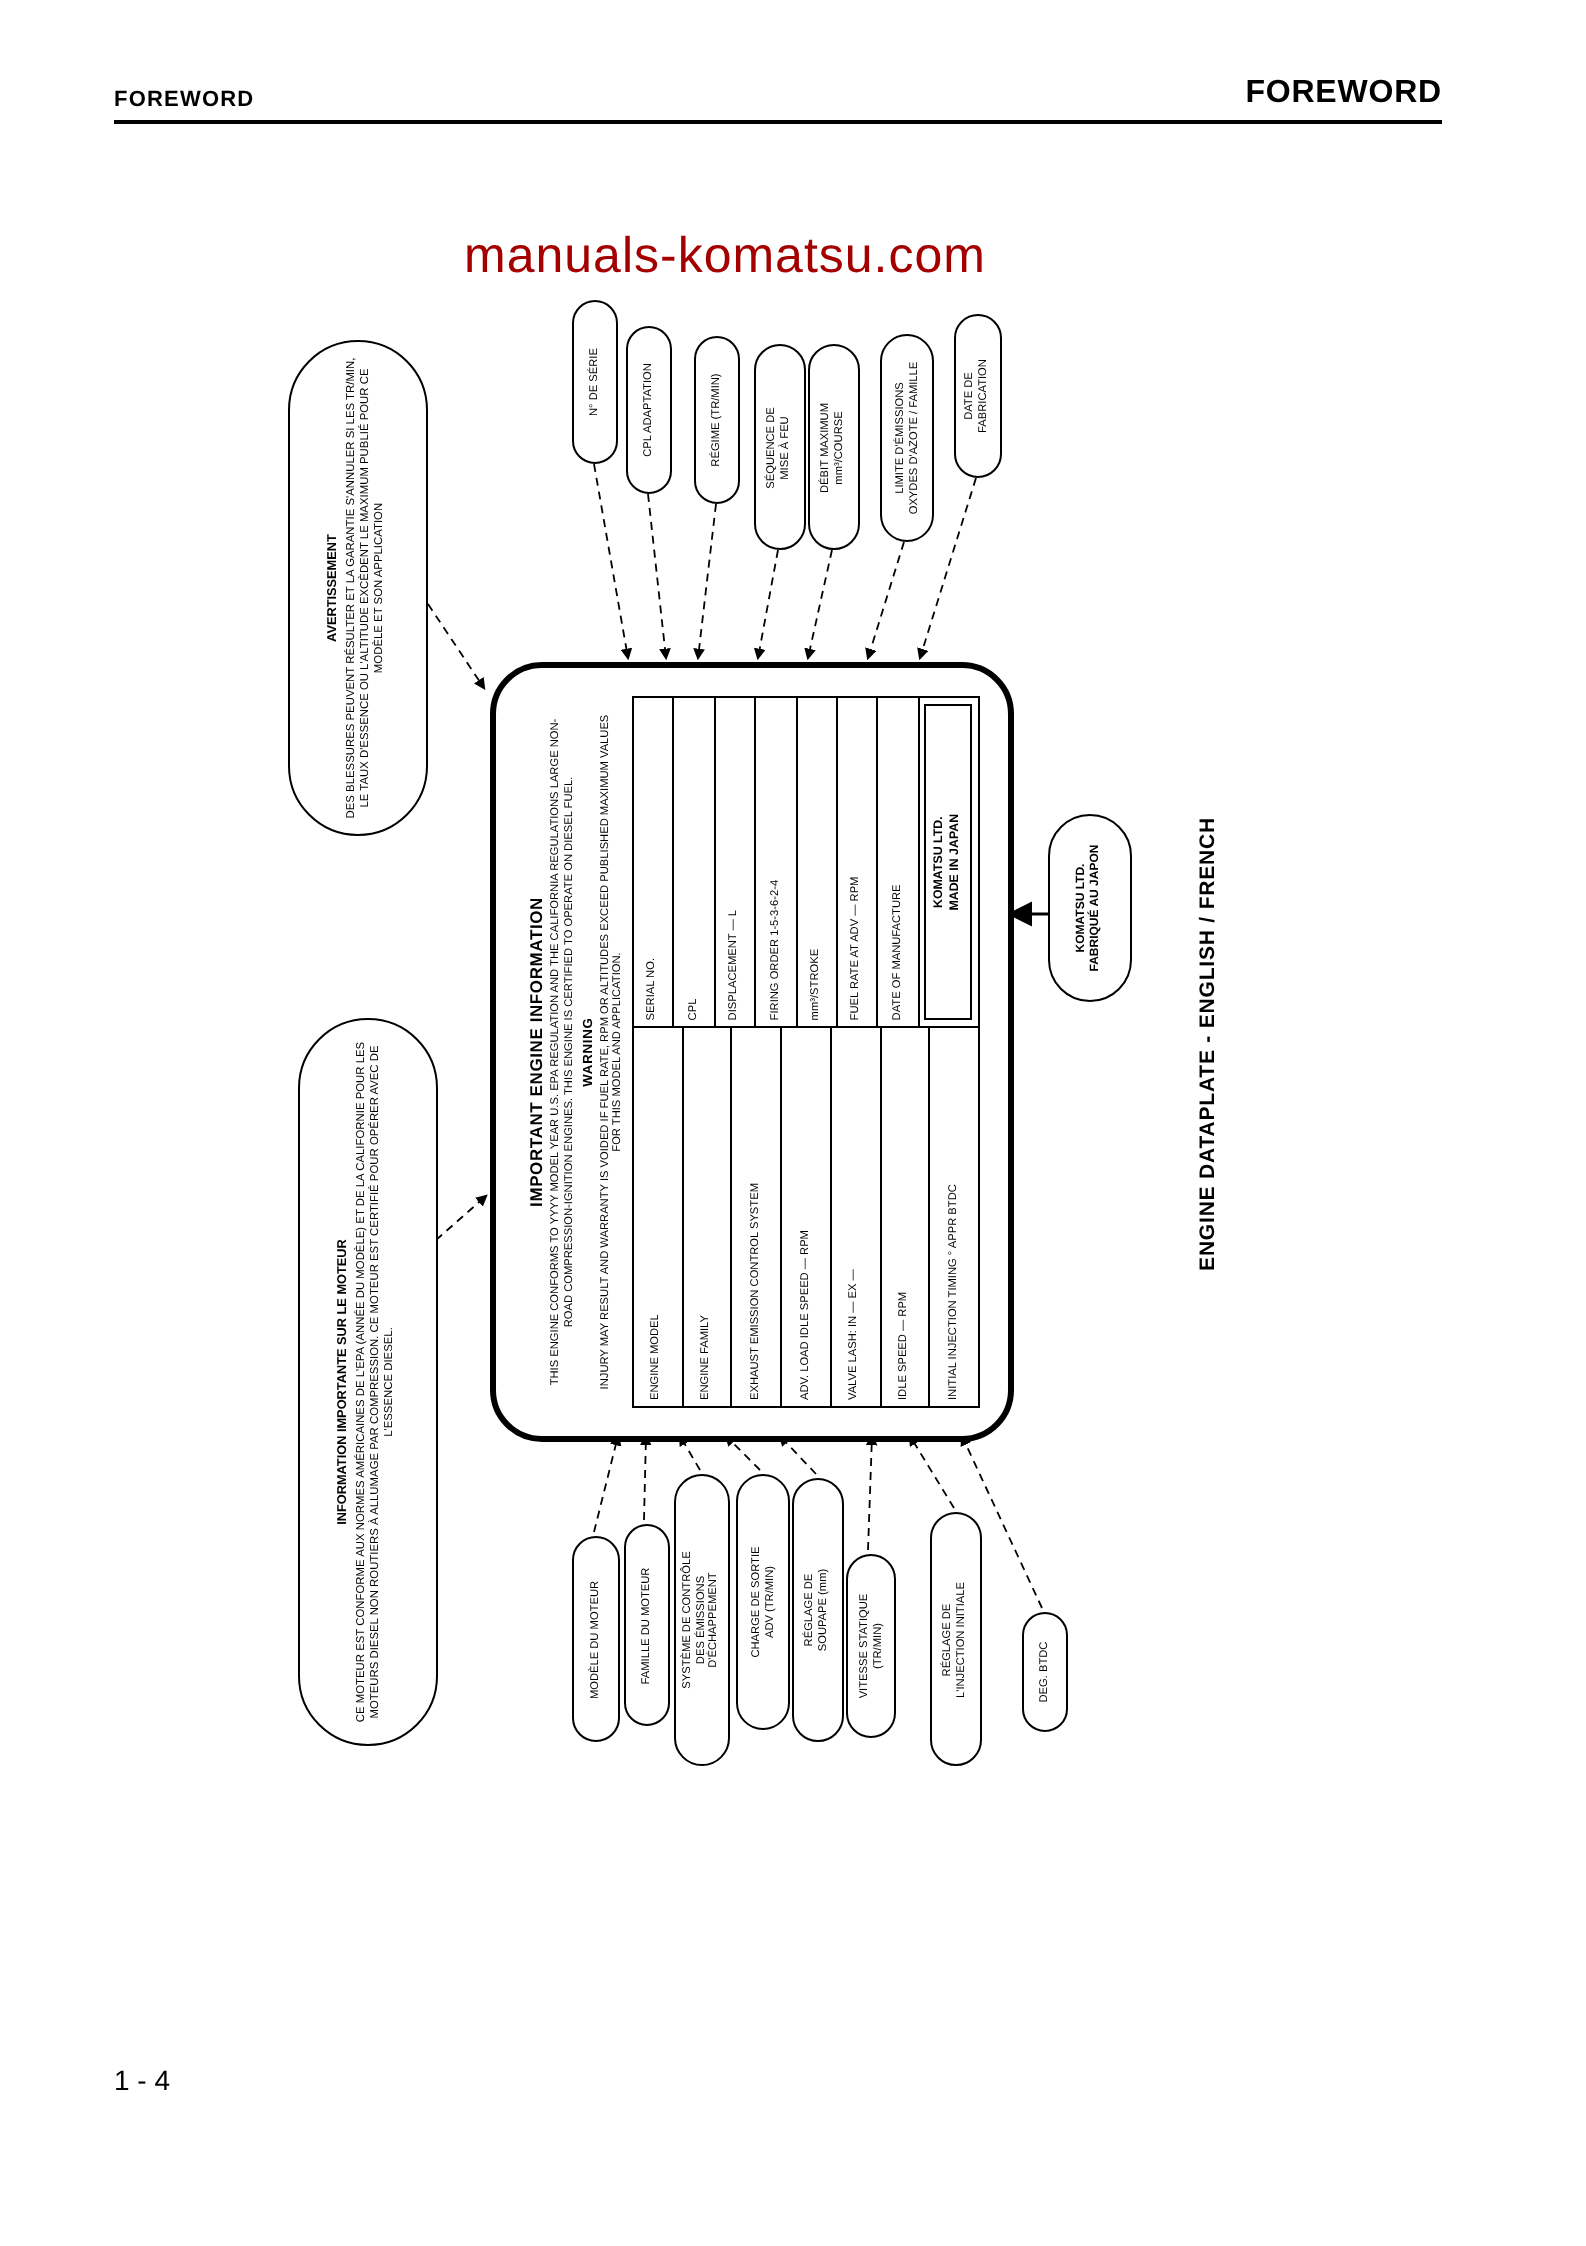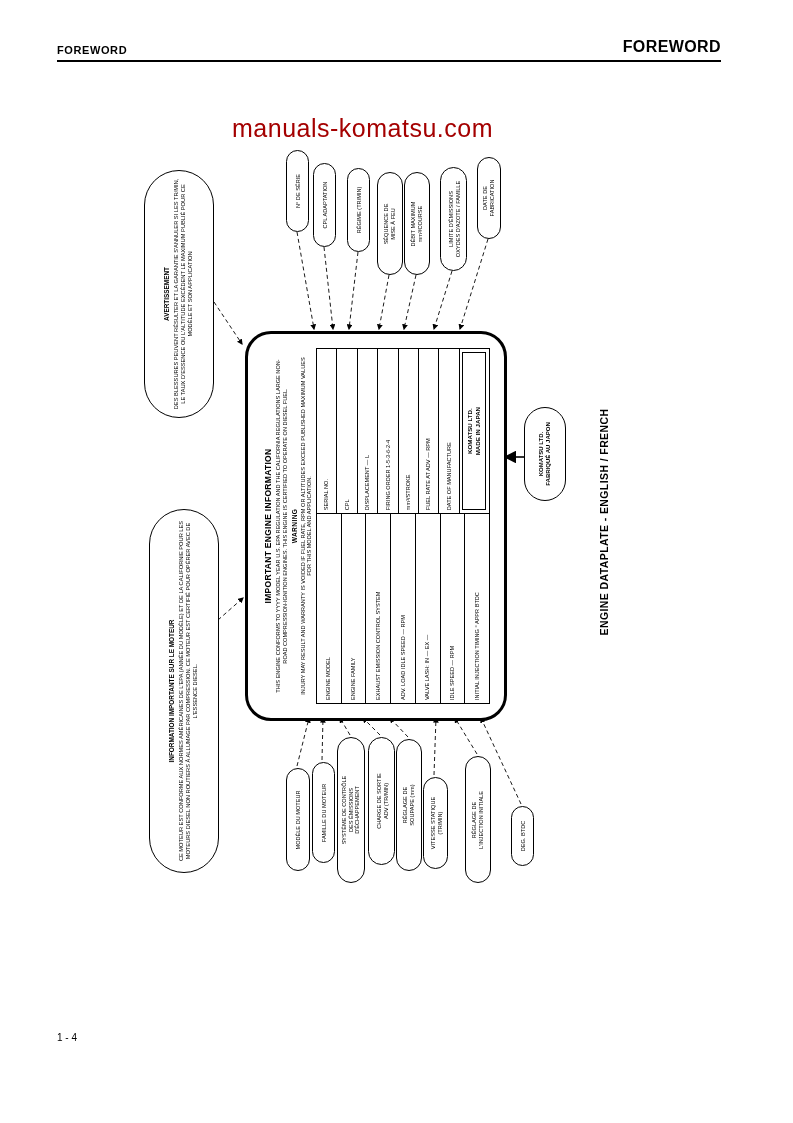--- a/index.html
+++ b/index.html
@@ -7,21 +7,21 @@
     width:793px;height:1123px;position:relative;background:#ffffff;
     font-family:"Liberation Sans", sans-serif;color:#000;overflow:hidden;
   }
   
   .hdr-left{position:absolute;left:57px;top:44px;font-size:11px;font-weight:bold;letter-spacing:.6px;}
   .hdr-right{position:absolute;right:72px;top:38px;font-size:16px;font-weight:bold;letter-spacing:.4px;}
   .hdr-rule{position:absolute;left:57px;top:60px;width:664px;height:2px;background:#000;}
   
   .watermark{position:absolute;left:232px;top:114px;font-size:25px;color:#a40000;letter-spacing:.5px;}
   
-  .page-num{position:absolute;left:57px;top:1032px;font-size:10px;}
+  .page-num{position:absolute;left:57px;top:1032px;font-size:14px;}
   
   .rot{
     position:absolute;left:50%;top:50%;
     transform:translate(-50%,-50%) rotate(-90deg);
     display:flex;align-items:center;justify-content:center;
     text-align:center;font-size:5.6px;line-height:1.2;
   }
   .rot span{white-space:pre-line;}
   
   .callout{position:absolute;border:1px solid #000;border-radius:999px;background:#fff;}

